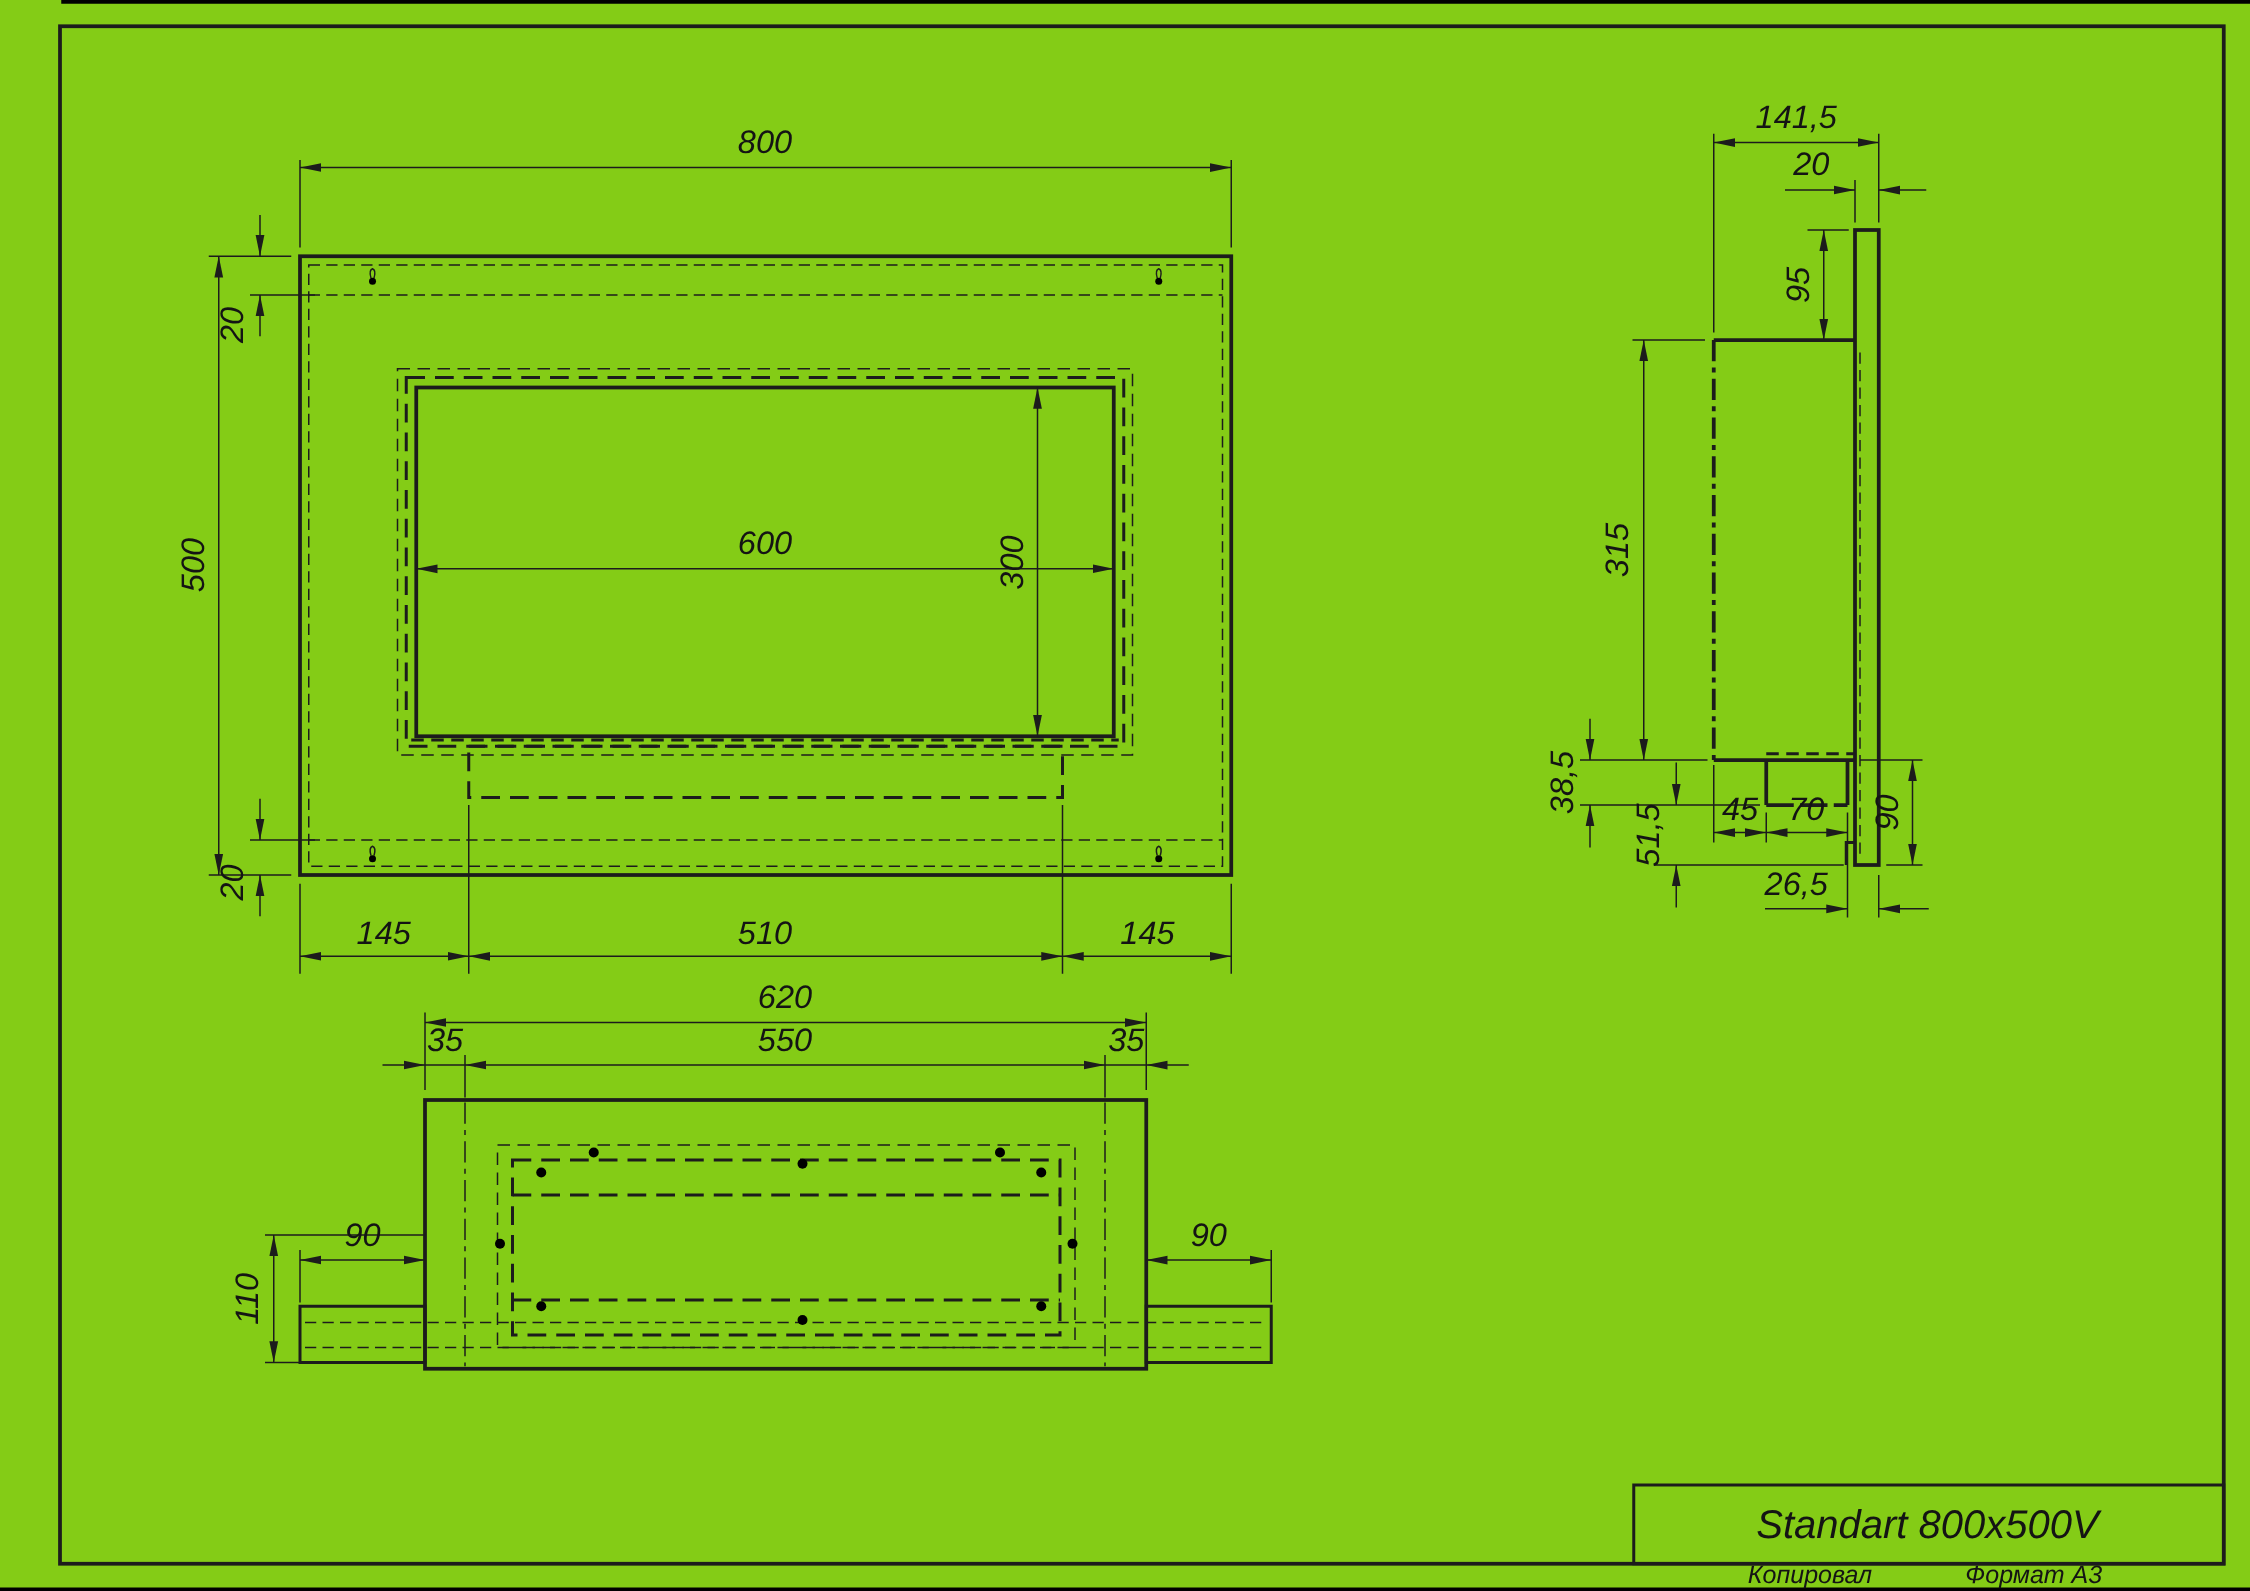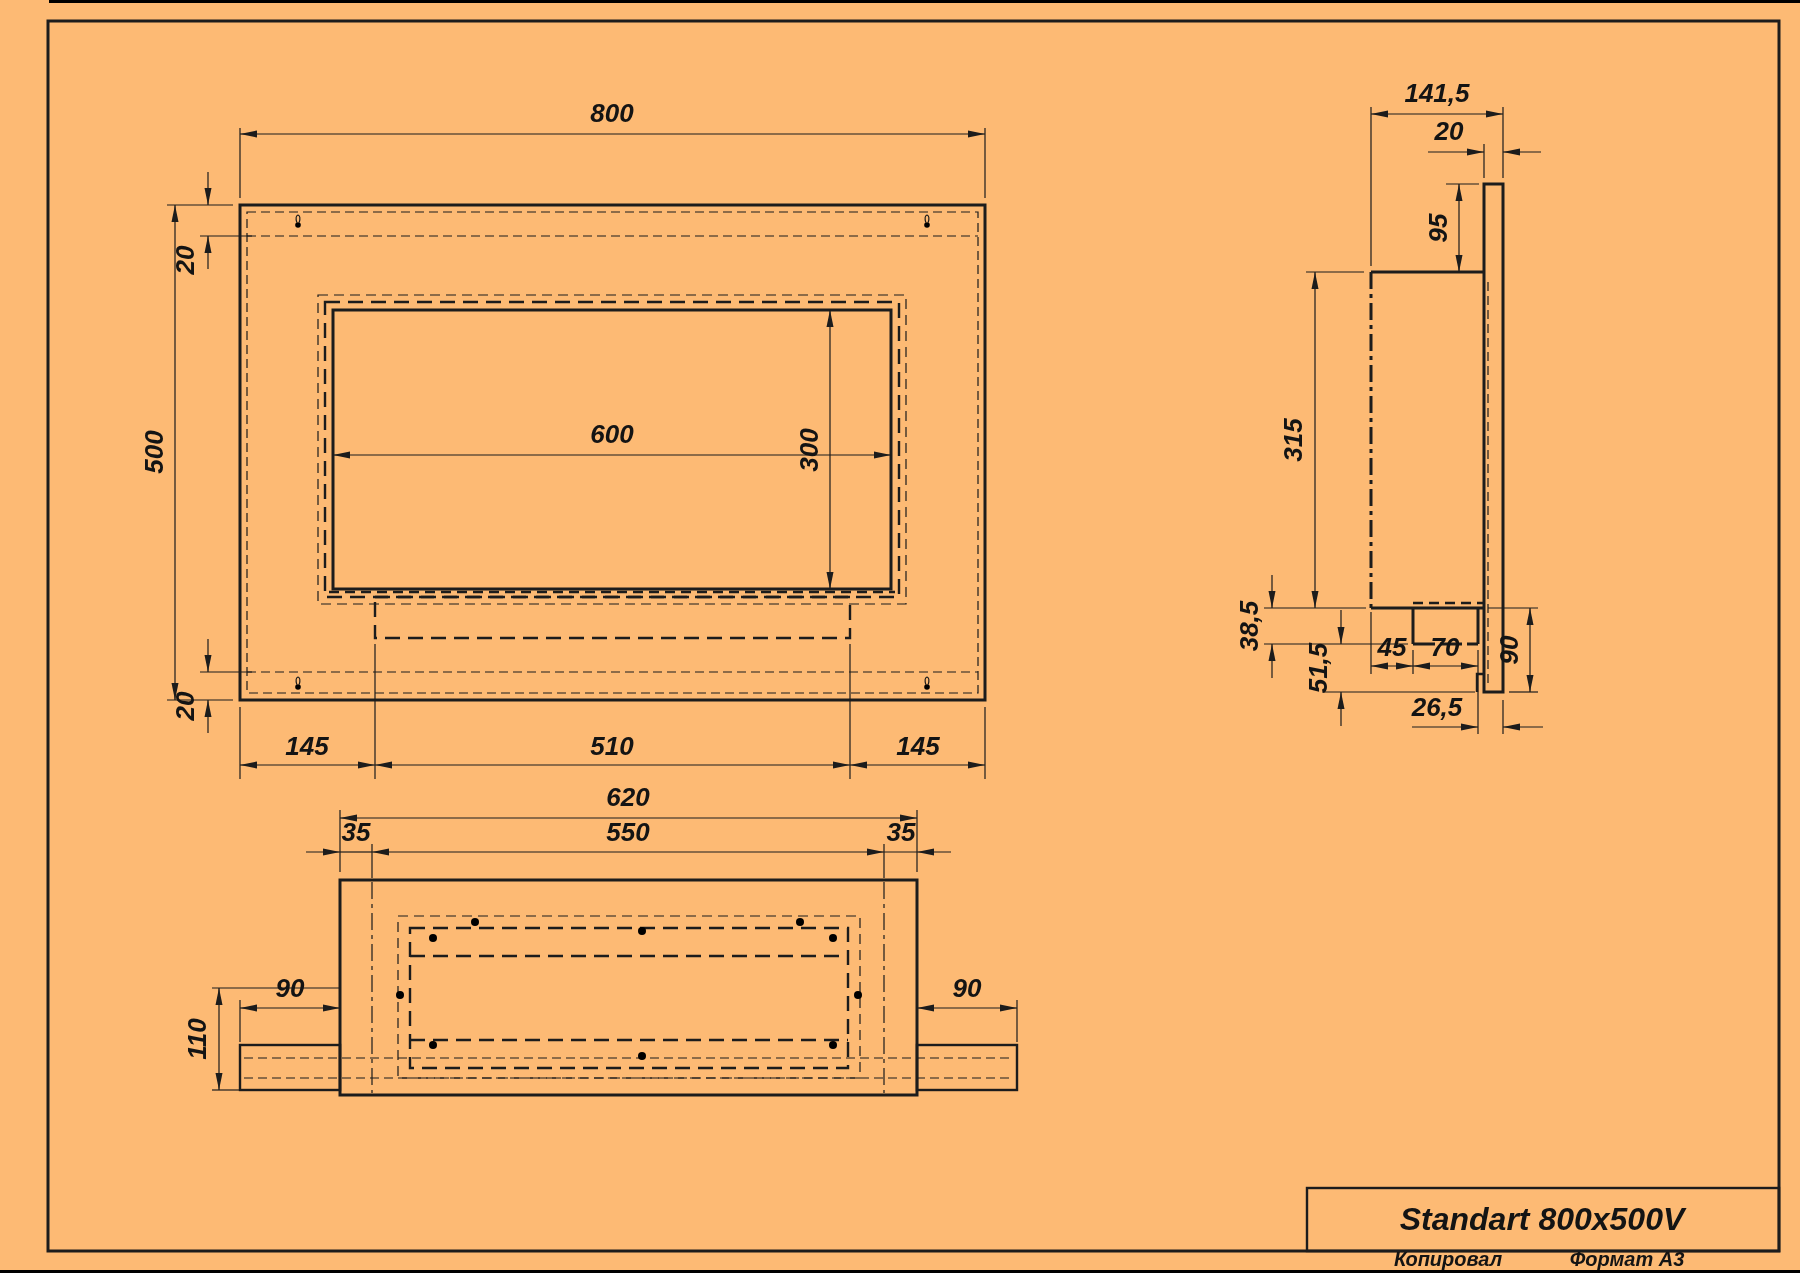--- a/index.html
+++ b/index.html
@@ -1,16 +1,16 @@
 <!DOCTYPE html>
 <html><head>
 <meta charset="utf-8">
 <style>
   html,body{margin:0;padding:0;background:#ffffff;}
-  .page{position:relative;width:1800px;height:1273px;background:#fdba74;overflow:hidden;font-weight:bold;}
+  .page{position:relative;width:1800px;height:1273px;background:#84cc16;overflow:hidden;}
   svg{position:absolute;left:0;top:0;}
   svg line, svg rect, svg path, svg polyline{stroke:#1c1c1c;fill:none;stroke-linecap:butt;}
   .s3{stroke-width:3;}
   .s2{stroke-width:2.4;}
   .thin{stroke-width:1.2;}
   .d-thick{stroke-dasharray:15,8;}
   .d-mid{stroke-dasharray:10,6;}
   .d-thin{stroke-dasharray:9,5;}
   .d-dot{stroke-dasharray:17,5,4,5;}
   text{font-family:"Liberation Sans",sans-serif;font-style:italic;font-size:26px;fill:#141414;text-anchor:middle;stroke:none;}

